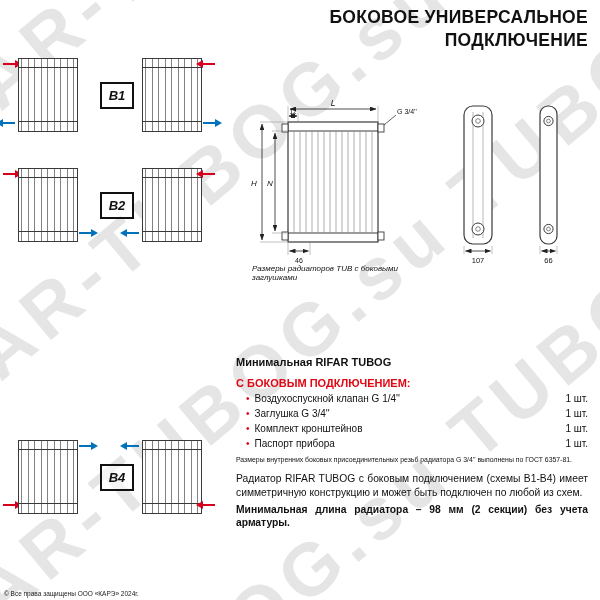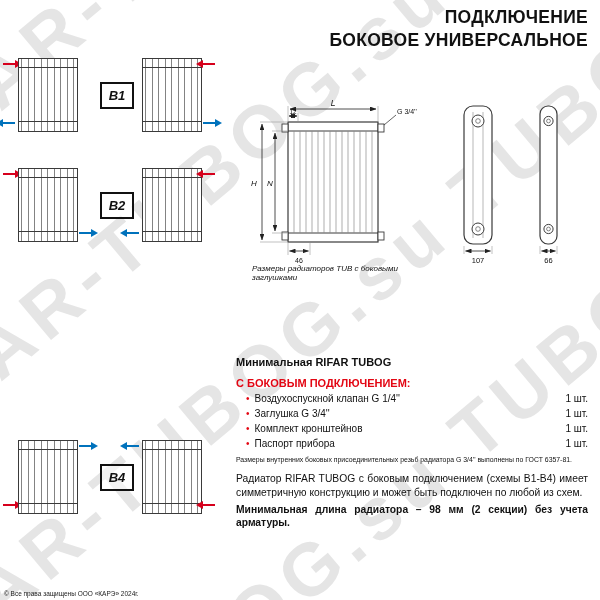--- a/index.html
+++ b/index.html
@@ -59,22 +59,22 @@
 <body>
 
 <div class="page">
 
   <div class="wm w1">RIFAR-TUBOG.su TUBOG RIFAR</div>
   <div class="wm w2">RIFAR-TUBOG.su TUBOG RIFAR</div>
   <div class="wm w3">RIFAR-TUBOG.su TUBOG RIFAR</div>
   <div class="wm w4">RIFAR-TUBOG.su TUBOG RIFAR</div>
 
   <div class="title">
+    <div>БОКОВОЕ УНИВЕРСАЛЬНОЕ</div>
     <div>ПОДКЛЮЧЕНИЕ</div>
-    <div>БОКОВОЕ УНИВЕРСАЛЬНОЕ</div>
   </div>
 
   <div class="scheme-row row1">
     <span class="arrow red right" style="left:1px;top:17px"></span>
     <span class="arrow blue left" style="left:1px;top:76px"></span>
     <div class="radiator rad1"></div>
     <div class="scheme-label">В1</div>
     <div class="radiator rad2"></div>
     <span class="arrow red left" style="left:201px;top:17px"></span>
     <span class="arrow blue right" style="left:201px;top:76px"></span>

